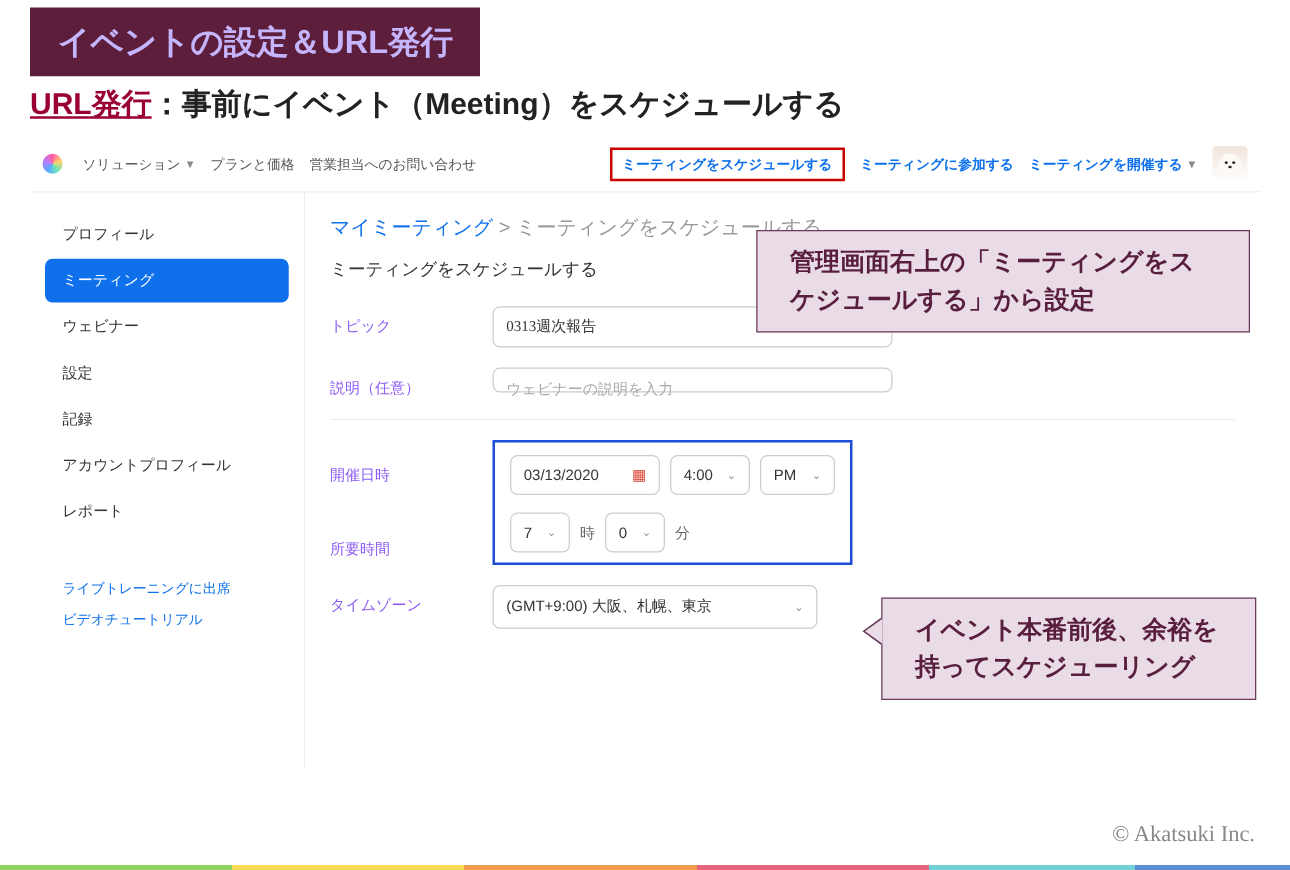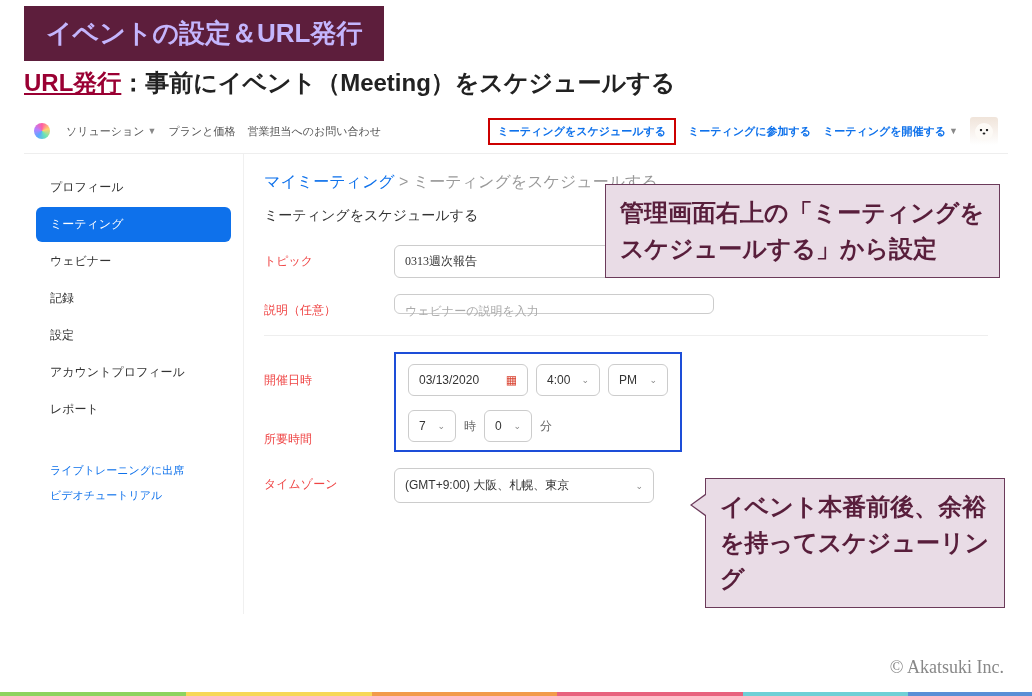--- a/index.html
+++ b/index.html
@@ -31,39 +31,39 @@
     .side-item.active { background: #0e71eb; color: #fff; }
     .side-sublinks { margin-top: 36px; padding: 0 14px; font-size: 11px; }
     .side-sublinks div { color: #0e71eb; margin-bottom: 10px; cursor: pointer; }
 
     .content { flex: 1; padding: 18px 20px; position: relative; }
     .breadcrumb { font-size: 16px; color: #999; margin-bottom: 14px; }
     .breadcrumb .bc-link { color: #0e71eb; }
     .page-heading { font-size: 14px; color: #333; font-weight: 500; margin-bottom: 20px; }
 
     .form-row { display: flex; align-items: flex-start; margin-bottom: 16px; }
-    .form-label { width: 130px; font-size: 12px; color: #ef4444; padding-top: 8px; }
+    .form-label { width: 130px; font-size: 12px; color: #8b5cf6; padding-top: 8px; }
     .form-control { flex: 1; }
     .input, .textarea, .select { border: 1px solid #ccc; border-radius: 6px; padding: 8px 10px; font-size: 12px; background: #fff; color: #333; }
     .input { width: 320px; font-family: Liberation Serif, serif; }
     .textarea { width: 320px; height: 20px; color: #aaa; }
     .select { display: inline-flex; align-items: center; justify-content: space-between; gap: 10px; cursor: pointer; }
 
     .datetime-box { border: 2px solid #1d4ed8; padding: 10px 12px 8px 12px; display: inline-block; }
     .dt-row { display: flex; align-items: center; gap: 8px; }
     .dt-row + .dt-row { margin-top: 14px; }
     .unit-label { font-size: 12px; color: #666; }
 
     .cal-icon { color: #d9412f; font-size: 12px; }
     .chev { color: #888; font-size: 9px; }
 
     .hr { border: none; border-top: 1px solid #eee; margin: 10px 0 16px 0; }
 
     
-    .callout { position: absolute; background: #e9dce6; border: 1.5px solid #6b3a5a; padding: 10px 14px; font-size: 24px; font-weight: 600; color: #581e3b; line-height: 1.5; }
+    .callout { position: absolute; background: #e9dce6; border: 1.5px solid #6b3a5a; padding: 10px 26px; font-size: 20px; font-weight: 600; color: #581e3b; line-height: 1.5; }
     .callout-1 { top: 184px; left: 605px; width: 395px; }
     .callout-2 { top: 478px; left: 705px; width: 300px; }
     .callout-2 .tri { position: absolute; left: -14px; top: 16px; width: 0; height: 0; border-top: 10px solid transparent; border-bottom: 10px solid transparent; border-right: 14px solid #e9dce6; }
     .callout-2 .tri-b { position: absolute; left: -16px; top: 15px; width: 0; height: 0; border-top: 11px solid transparent; border-bottom: 11px solid transparent; border-right: 15px solid #6b3a5a; }
 
     
     .footer { position: absolute; bottom: 18px; right: 28px; font-size: 18px; color: #888; font-family: Georgia, serif; }
     .color-strip { position: absolute; bottom: 0; left: 0; right: 0; height: 4px; background: linear-gradient(90deg, #8dd35f 0%, #8dd35f 18%, #f7d857 18%, #f7d857 36%, #f29b4a 36%, #f29b4a 54%, #e8637e 54%, #e8637e 72%, #6fd0d6 72%, #6fd0d6 88%, #5a8fd6 88%); }
   </style>
 </head>
@@ -113,22 +113,22 @@
       </svg>
     </div>
   </div>
 
   <div class="main">
 
     <div class="sidebar">
       <div class="side-item">プロフィール</div>
       <div class="side-item active">ミーティング</div>
       <div class="side-item">ウェビナー</div>
+      <div class="side-item">設定</div>
       <div class="side-item">記録</div>
-      <div class="side-item">設定</div>
       <div class="side-item">アカウントプロフィール</div>
       <div class="side-item">レポート</div>
       <div class="side-sublinks">
         <div>ライブトレーニングに出席</div>
         <div>ビデオチュートリアル</div>
       </div>
     </div>
 
     <div class="content">
       <div class="breadcrumb">

